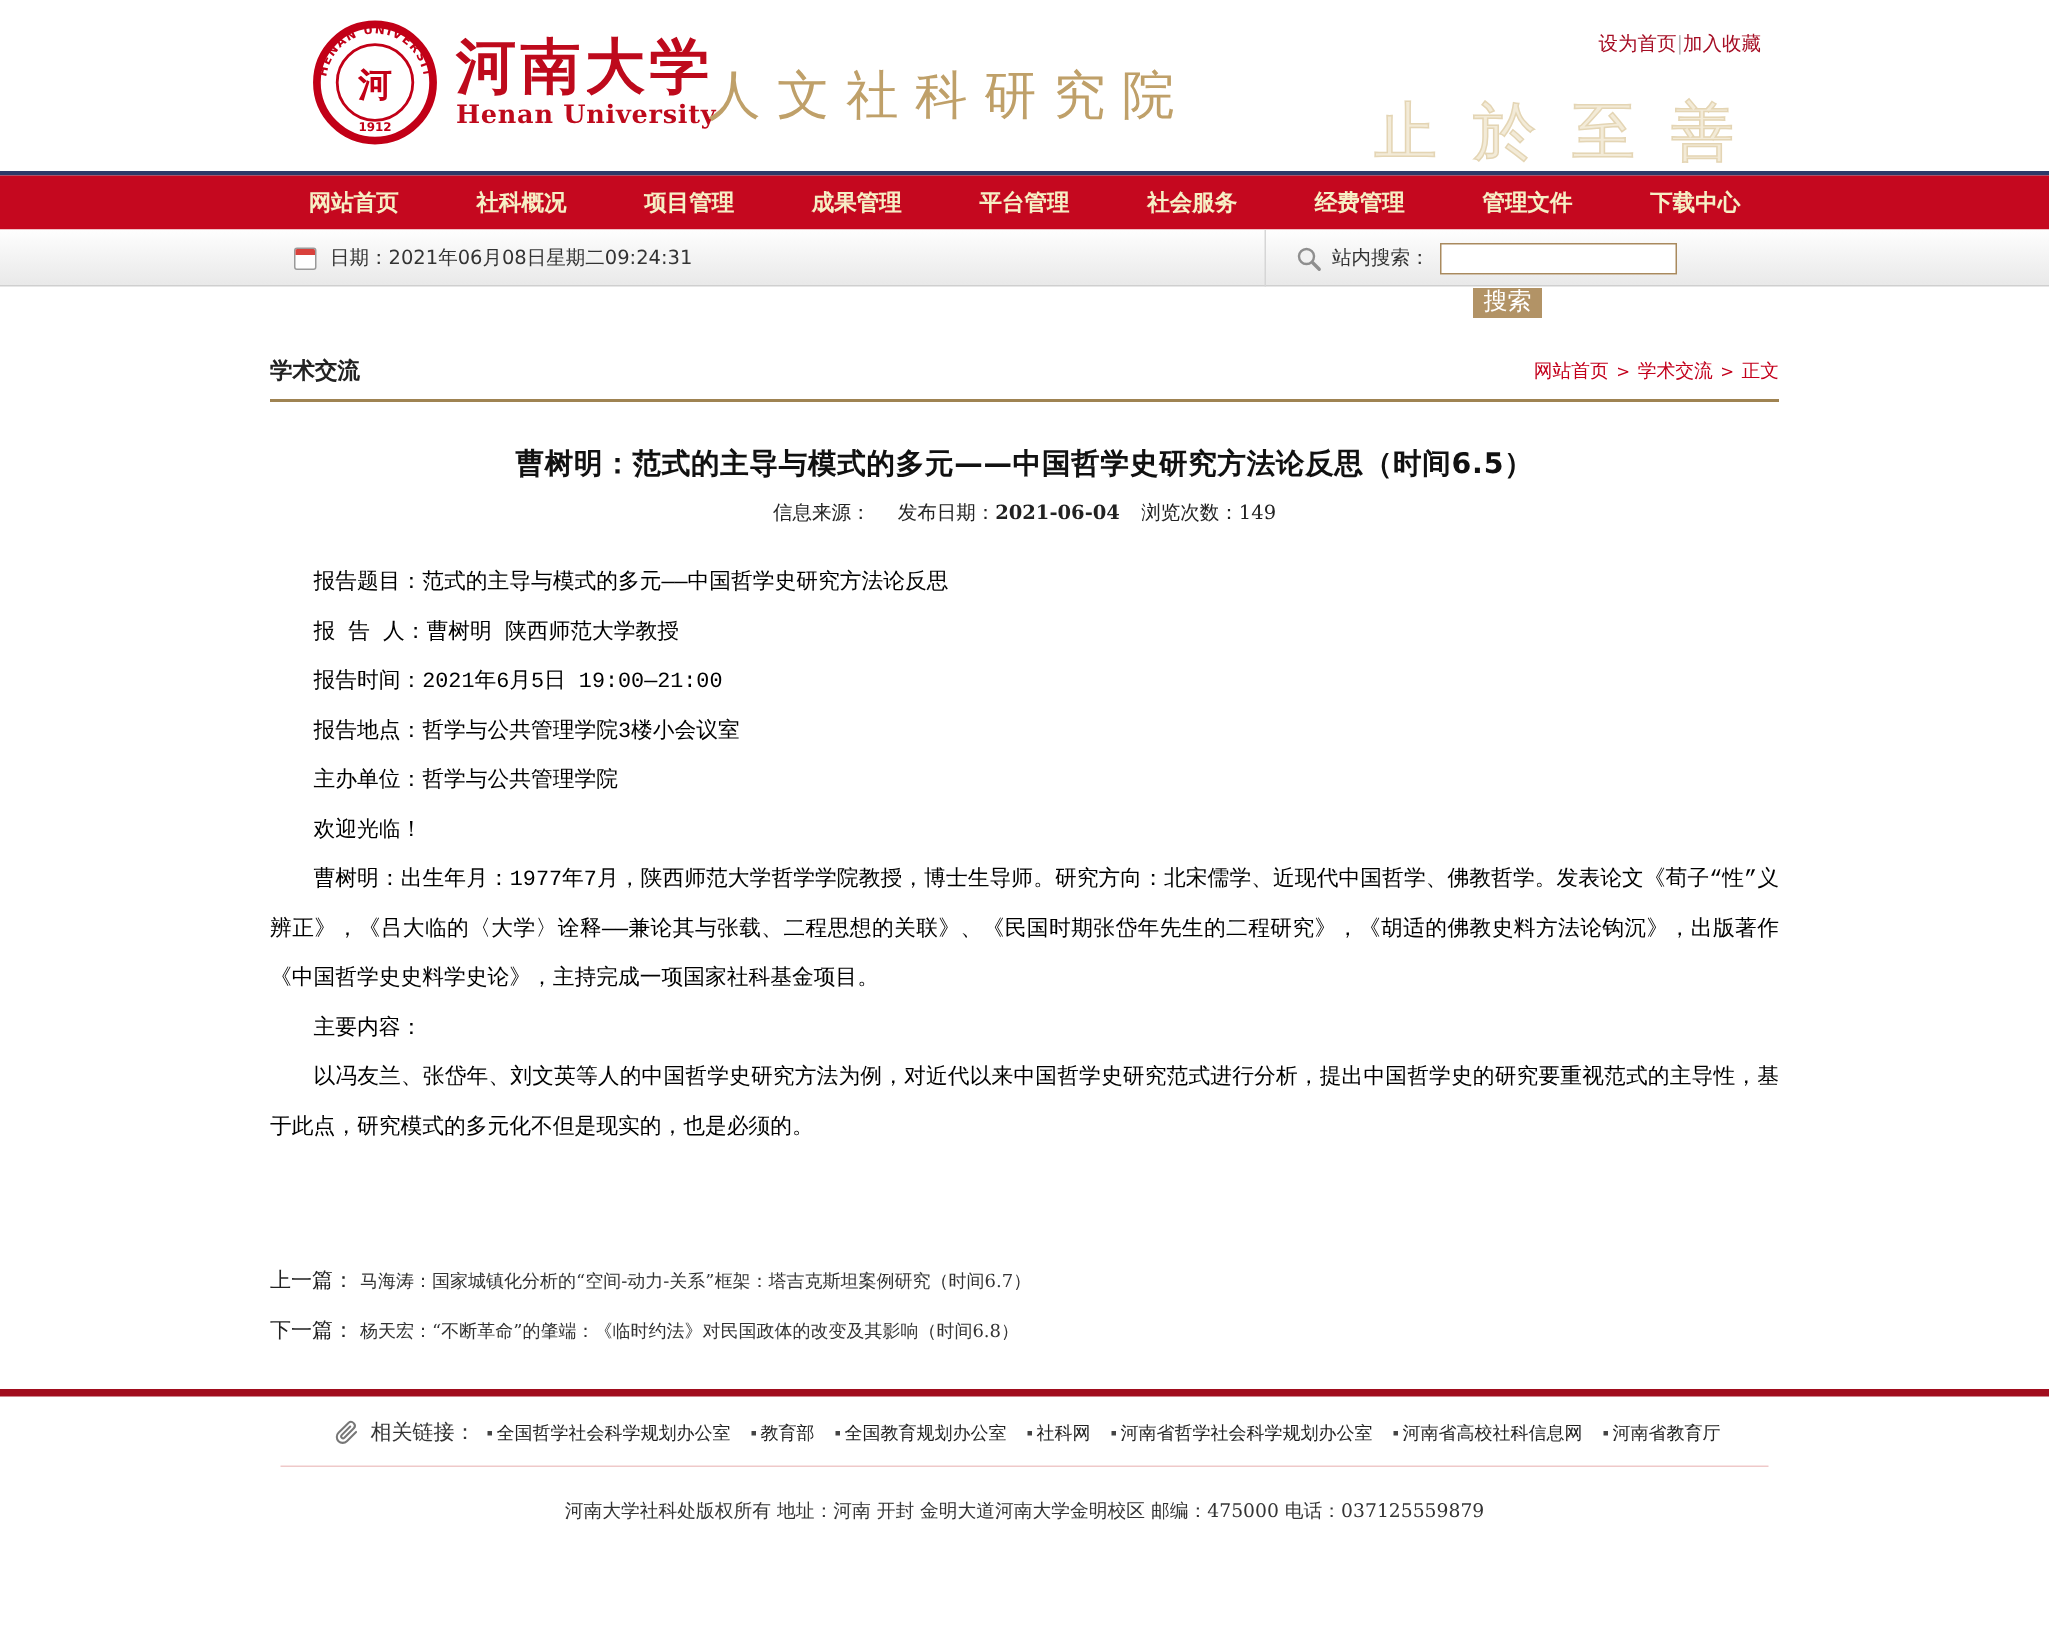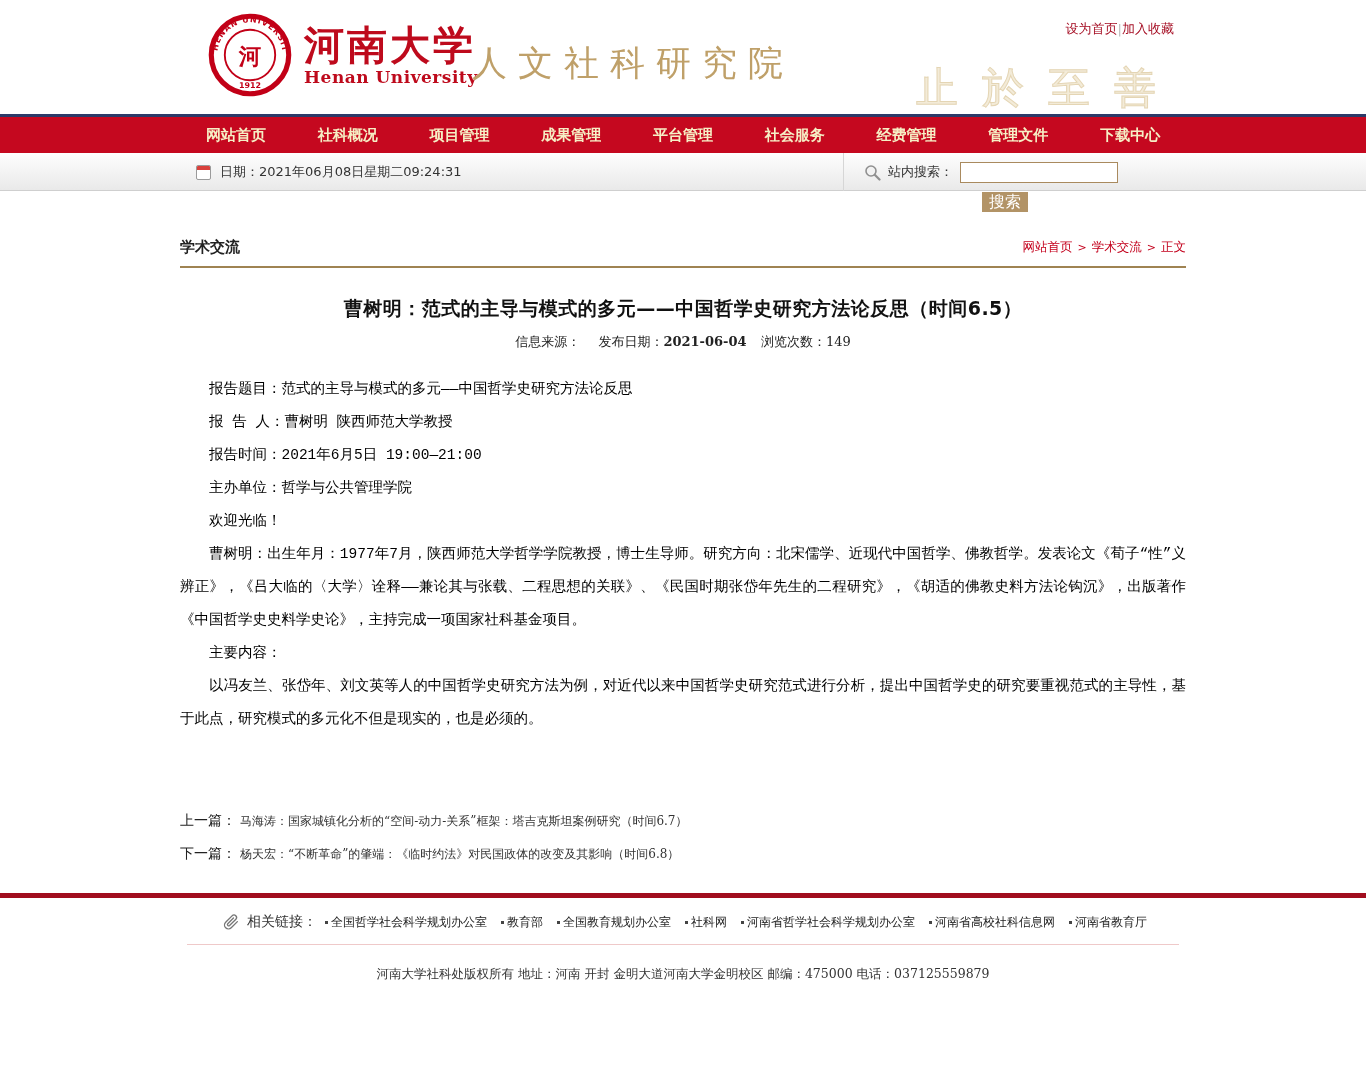--- a/index.html
+++ b/index.html
@@ -146,20 +146,21 @@
     <span>信息来源：</span><span class="gap"></span>
     <span>发布日期：</span><b>2021-06-04</b>
     <span class="gap" style="width:6px"></span>
     <span>浏览次数：</span><span>149</span>
   </div>
 
   <div class="art-body">
     <p>报告题目：范式的主导与模式的多元——中国哲学史研究方法论反思</p>
     <p>报 告 人：曹树明 陕西师范大学教授</p>
     <p>报告时间：2021年6月5日 19:00—21:00</p>
+    <p>报告地点：哲学与公共管理学院3楼小会议室</p>
     <p>主办单位：哲学与公共管理学院</p>
     <p>欢迎光临！</p>
     <p>曹树明：出生年月：1977年7月，陕西师范大学哲学学院教授，博士生导师。研究方向：北宋儒学、近现代中国哲学、佛教哲学。发表论文《荀子“性”义辨正》，《吕大临的〈大学〉诠释——兼论其与张载、二程思想的关联》、《民国时期张岱年先生的二程研究》，《胡适的佛教史料方法论钩沉》，出版著作《中国哲学史史料学史论》，主持完成一项国家社科基金项目。</p>
     <p>主要内容：</p>
     <p>以冯友兰、张岱年、刘文英等人的中国哲学史研究方法为例，对近代以来中国哲学史研究范式进行分析，提出中国哲学史的研究要重视范式的主导性，基于此点，研究模式的多元化不但是现实的，也是必须的。</p>
   </div>
 
   <div class="pager">
     <div class="pager-row">
       <span class="pager-label">上一篇：</span>

